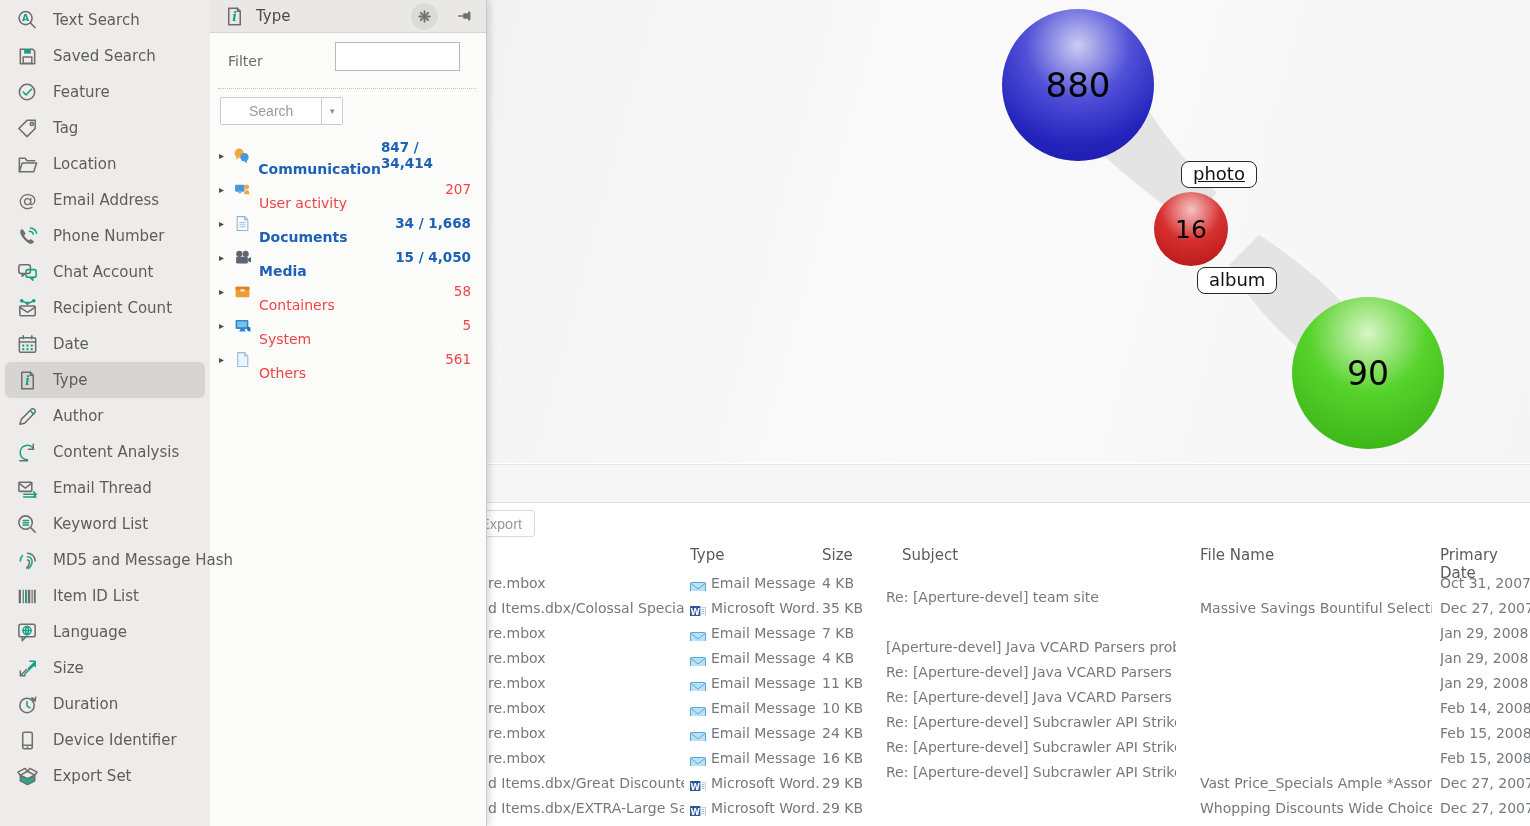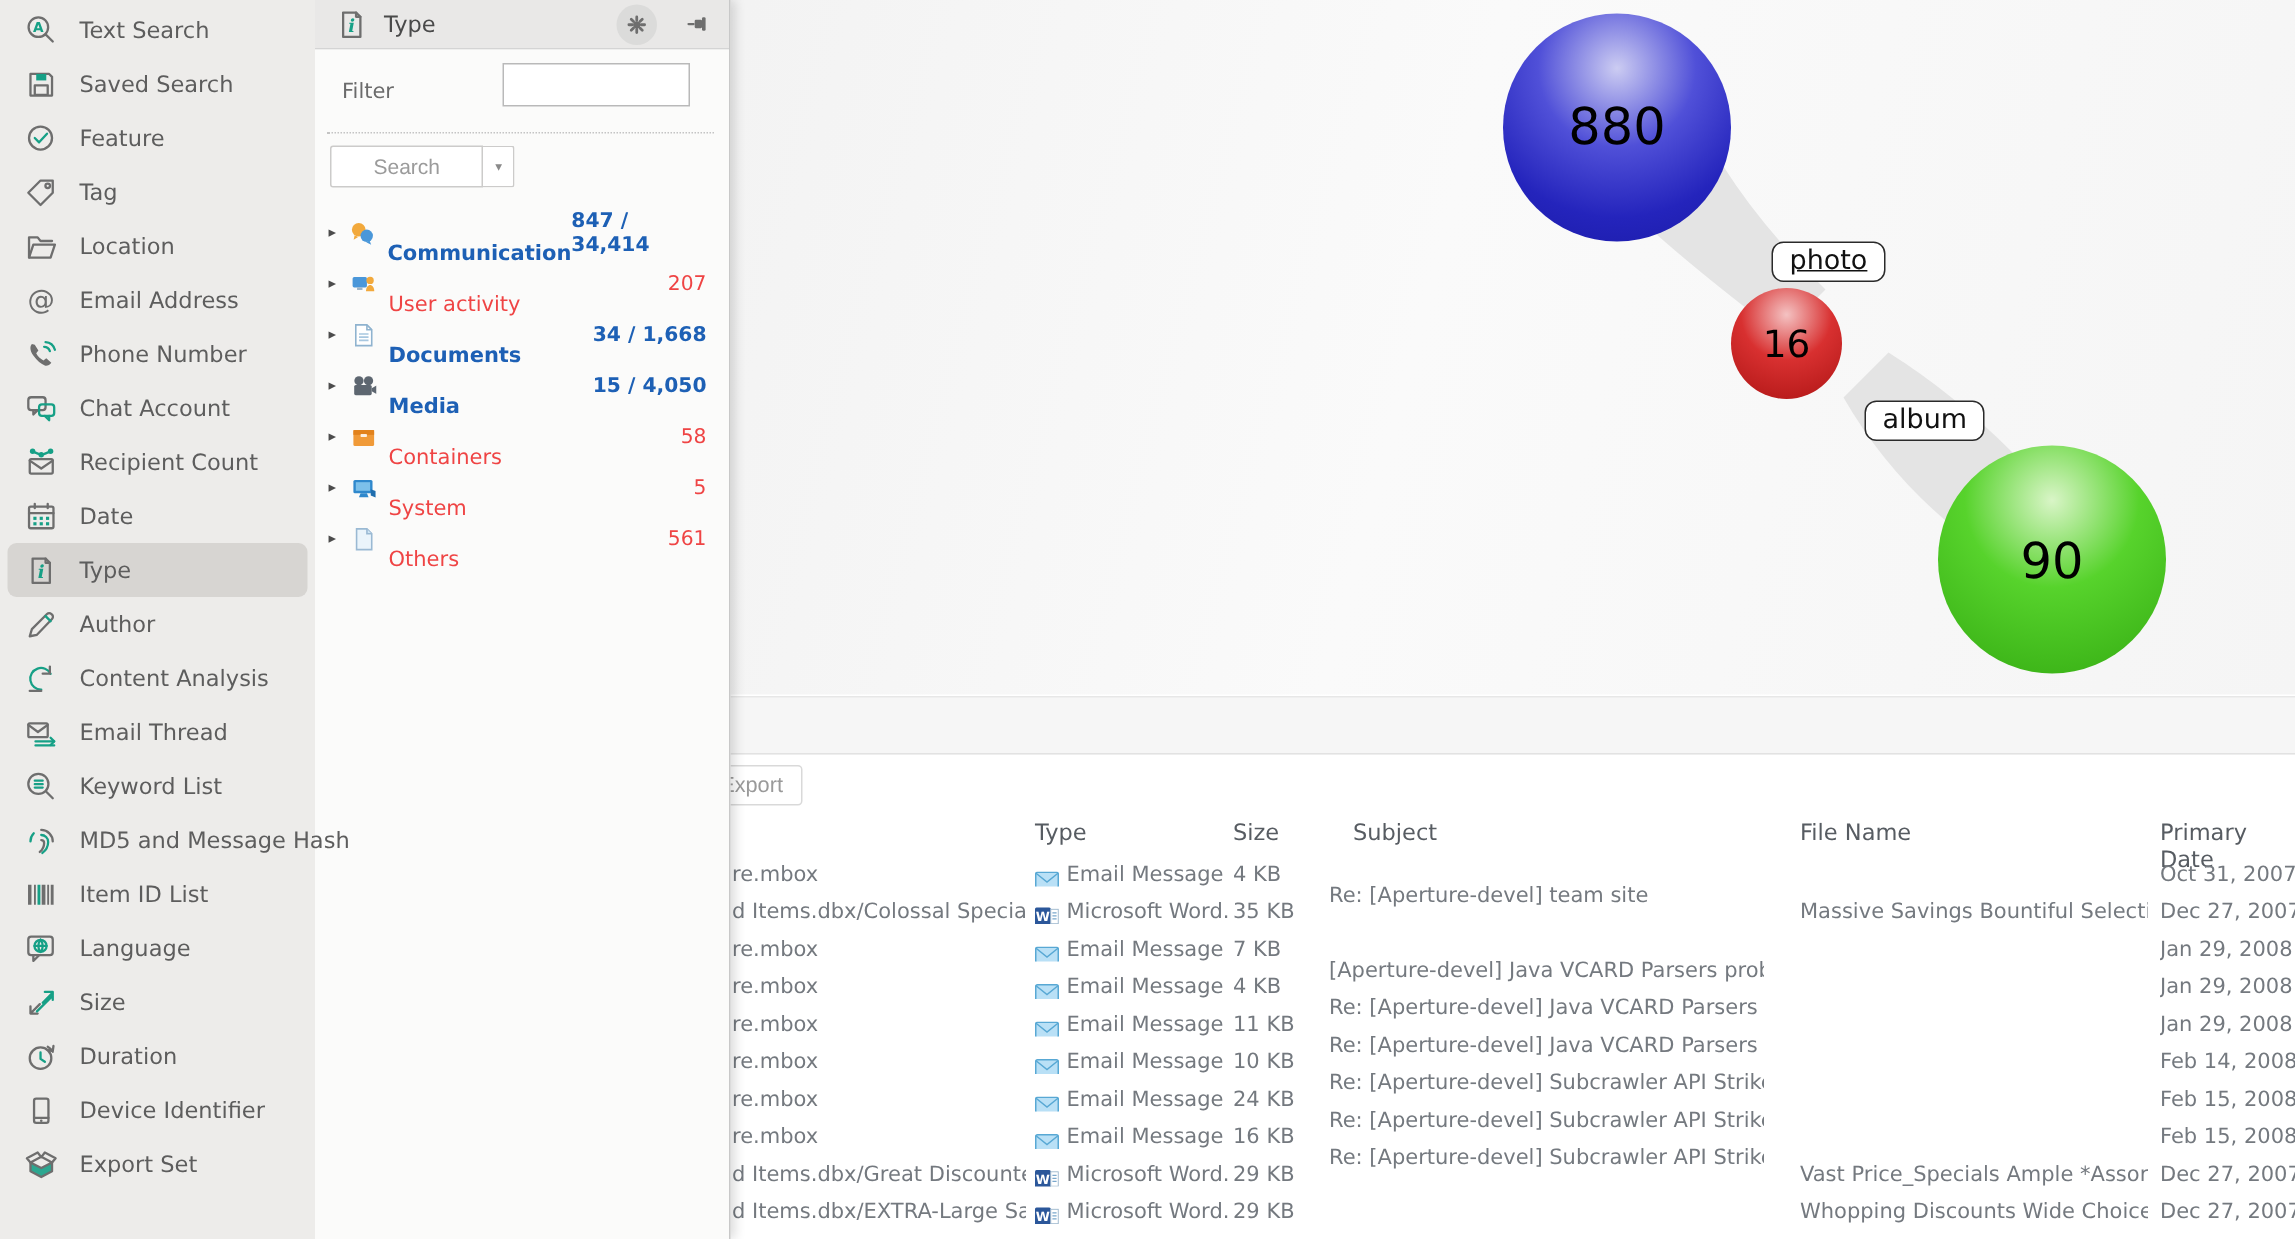--- a/index.html
+++ b/index.html
@@ -64,21 +64,21 @@
     justify-content:center; color:#000; z-index:2; }
   .bubble.b1 { left:792px; top:9px;  width:152px; height:152px; font-size:34px;
     background:radial-gradient(circle at 50% 24%, #ccccf2 0%, #5050d8 38%, #2424bc 72%, #1a1aa6 100%); }
   .bubble.b2 { left:944px; top:192px; width:74px; height:74px; font-size:25px;
     background:radial-gradient(circle at 50% 24%, #f4c2c2 0%, #d83030 45%, #ad1414 100%); }
   .bubble.b3 { left:1082px; top:297px; width:152px; height:152px; font-size:33px;
     background:radial-gradient(circle at 50% 24%, #d9f5c7 0%, #57d32c 42%, #34ab12 100%); }
   .edge-label { position:absolute; background:#fff; border:1.5px solid #2a2a2a;
     border-radius:8px; padding:1px 11px 3px; font-size:18px; color:#111; z-index:3; }
   .el1 { left:971px; top:161px;text-decoration:underline; }
-  .el2 { left:1033px; top:267px; }
+  .el2 { left:987px; top:267px; }
 
   .band { position:absolute; left:0; top:464px; width:1320px; height:39px;
     background:#f6f6f6; border-top:1px solid #e7e7e7; border-bottom:1px solid #e2e2e2; }
   .toolbar { position:absolute; left:0; top:504px; width:1320px; height:37px; background:#fff; }
   .export-btn { position:absolute; left:220px; top:6px; width:105px; height:27px;
     background:#fff; border:1px solid #d9d9d9; border-radius:3px; color:#9a9a9a;
     font-size:14.5px; text-align:right; padding-right:12px; }
 
   
   .table { position:absolute; left:0; top:541px; width:1320px; height:285px; background:#fff;

